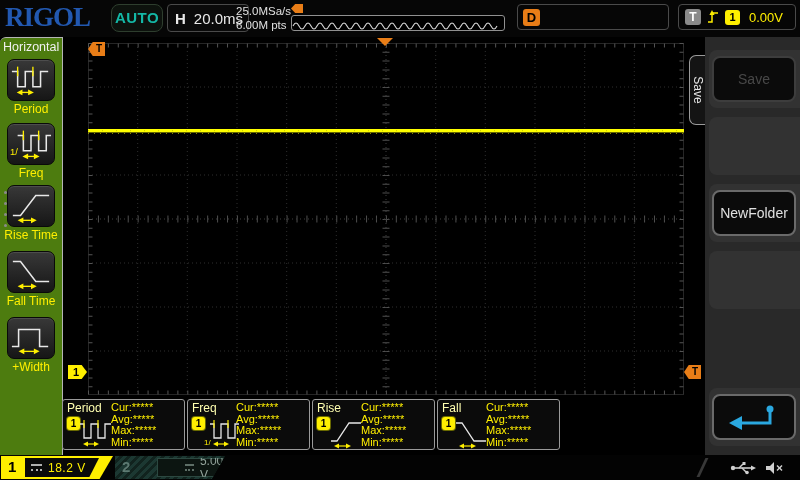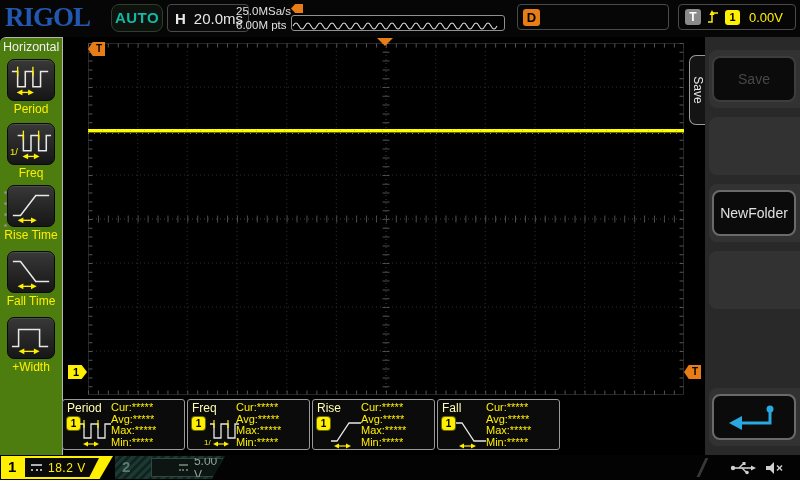--- a/index.html
+++ b/index.html
@@ -84,21 +84,21 @@
   .ch1{left:1px;width:112px;background:#ffef00;clip-path:polygon(0 0,100% 0,88% 100%,0 100%);}
   .ch-num{position:absolute;left:7px;top:2px;font-weight:bold;font-size:15px;color:#000;}
   .ch-inner{position:absolute;left:24px;top:2px;width:74px;height:19px;background:#0a0a0a;
         clip-path:polygon(0 0,100% 0,87% 100%,0 100%);display:flex;align-items:center;gap:6px;
         padding-left:6px;box-sizing:border-box;}
   .coupling-icon{width:11px;height:7px;border-top:2px solid #b0b0b0;border-bottom:2px dotted #b0b0b0;box-sizing:border-box;}
   .ch1 .ch-val{color:#ffef00;font-size:12px;letter-spacing:.5px;}
   .ch2{left:115px;width:110px;background:repeating-linear-gradient(135deg,#1c3832 0 3px,#11231e 3px 6px);
         clip-path:polygon(0 0,100% 0,88% 100%,0 100%);}
   .ch2 .ch-num{color:#5d7a72;}
-  .ch2 .ch-inner{left:36px;width:72px;background:#0c1511;border:1px solid #2c4840;padding-left:27px;}
+  .ch2 .ch-inner{left:42px;width:72px;background:#0c1511;border:1px solid #2c4840;padding-left:27px;}
   .ch2 .coupling-icon{border-top-color:#5d6e66;border-bottom-color:#5d6e66;}
   .ch2 .ch-val{color:#93a39b;font-size:12px;}
   .slash{position:absolute;left:701px;top:3px;width:3px;height:19px;background:#383838;transform:skewX(-25deg);}
   .status-icons{position:absolute;right:16px;top:5px;display:flex;gap:9px;align-items:center;}
 </style>
 </head>
 <body>
 
 <div class="screen">
 

